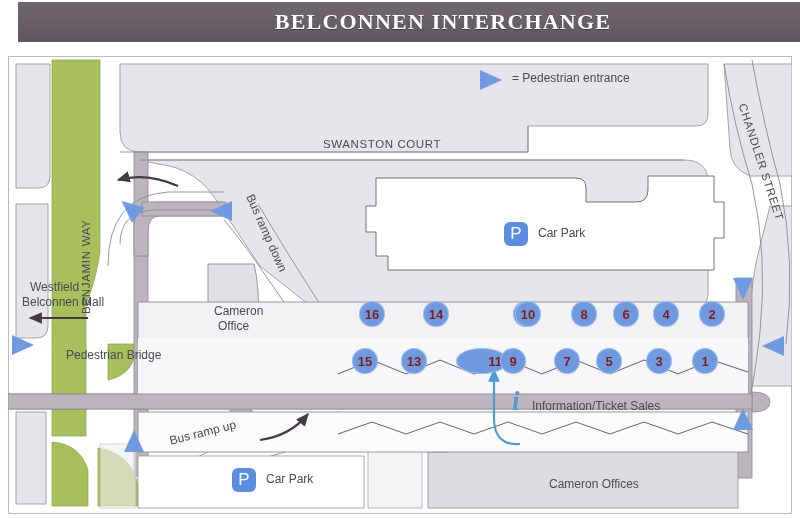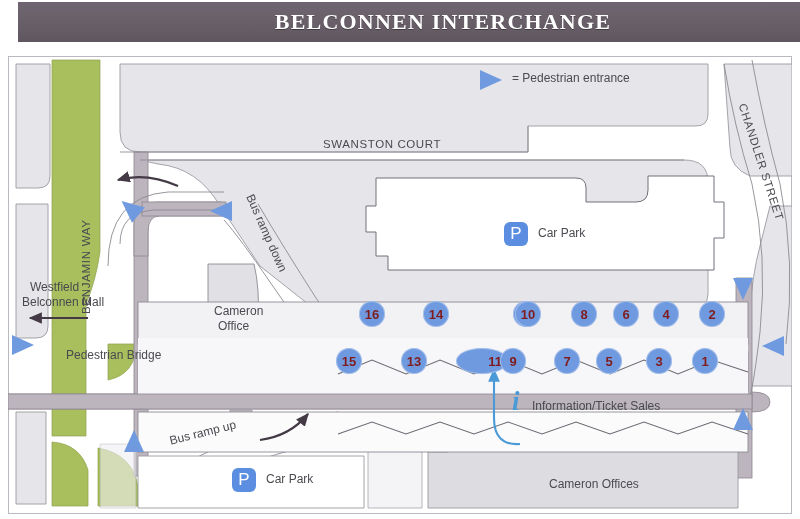--- a/index.html
+++ b/index.html
@@ -233,21 +233,21 @@
 
     <div class="numcircle" style="left:351px;top:245px;">16</div>
     <div class="numcircle" style="left:415px;top:245px;">14</div>
     <div class="numcircle" style="left:469px;top:245px;margin-left:36px;">12</div>
     <div class="numcircle" style="left:507px;top:245px;">10</div>
     <div class="numcircle" style="left:563px;top:245px;">8</div>
     <div class="numcircle" style="left:605px;top:245px;">6</div>
     <div class="numcircle" style="left:645px;top:245px;">4</div>
     <div class="numcircle" style="left:691px;top:245px;">2</div>
 
-    <div class="numcircle" style="left:328px;top:292px;">15</div>
+    <div class="numcircle" style="left:344px;top:292px;">15</div>
     <div class="numcircle" style="left:393px;top:292px;">13</div>
     <div class="numcircle" style="left:448px;top:292px;padding-left:26px;">11</div>
     <div class="numcircle" style="left:492px;top:292px;">9</div>
     <div class="numcircle" style="left:546px;top:292px;">7</div>
     <div class="numcircle" style="left:588px;top:292px;">5</div>
     <div class="numcircle" style="left:638px;top:292px;">3</div>
     <div class="numcircle" style="left:684px;top:292px;">1</div>
 
   </div>
 </div>

